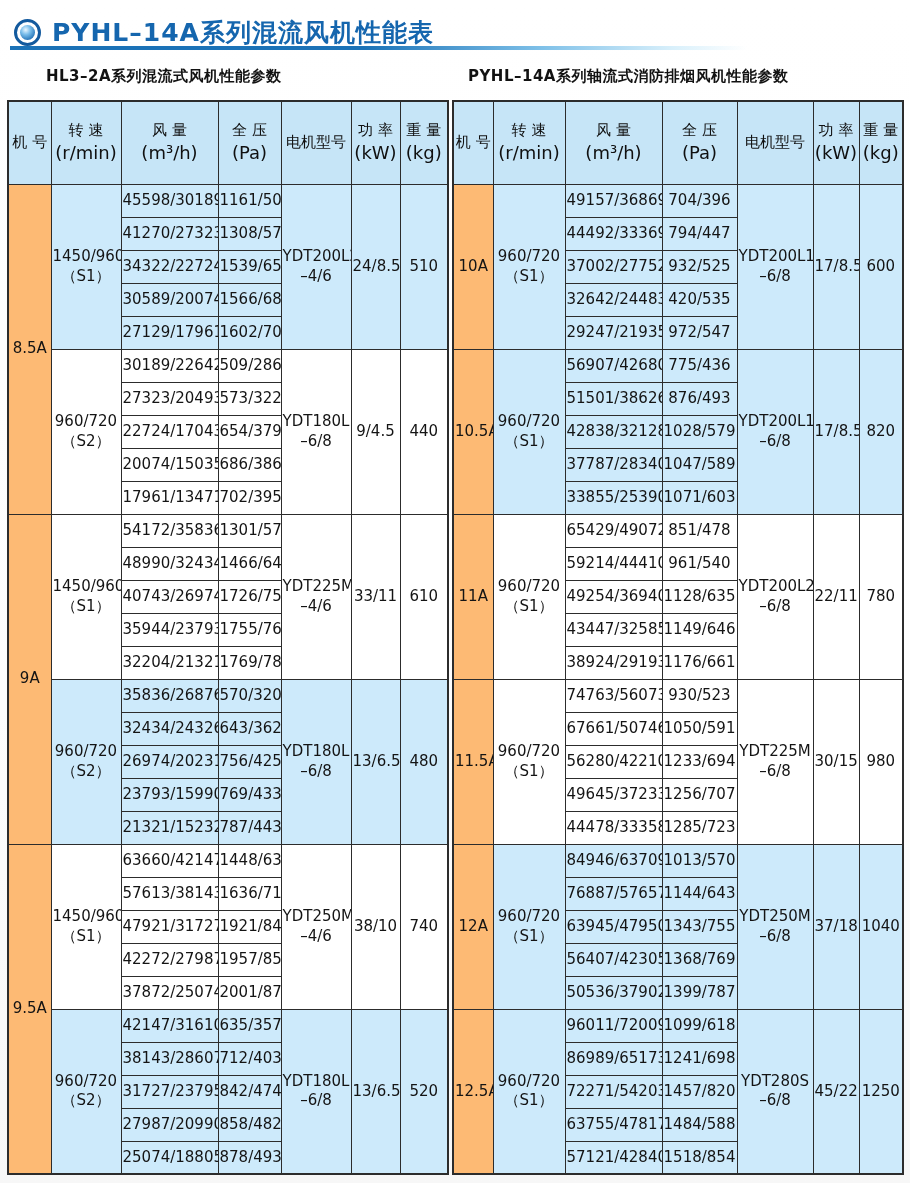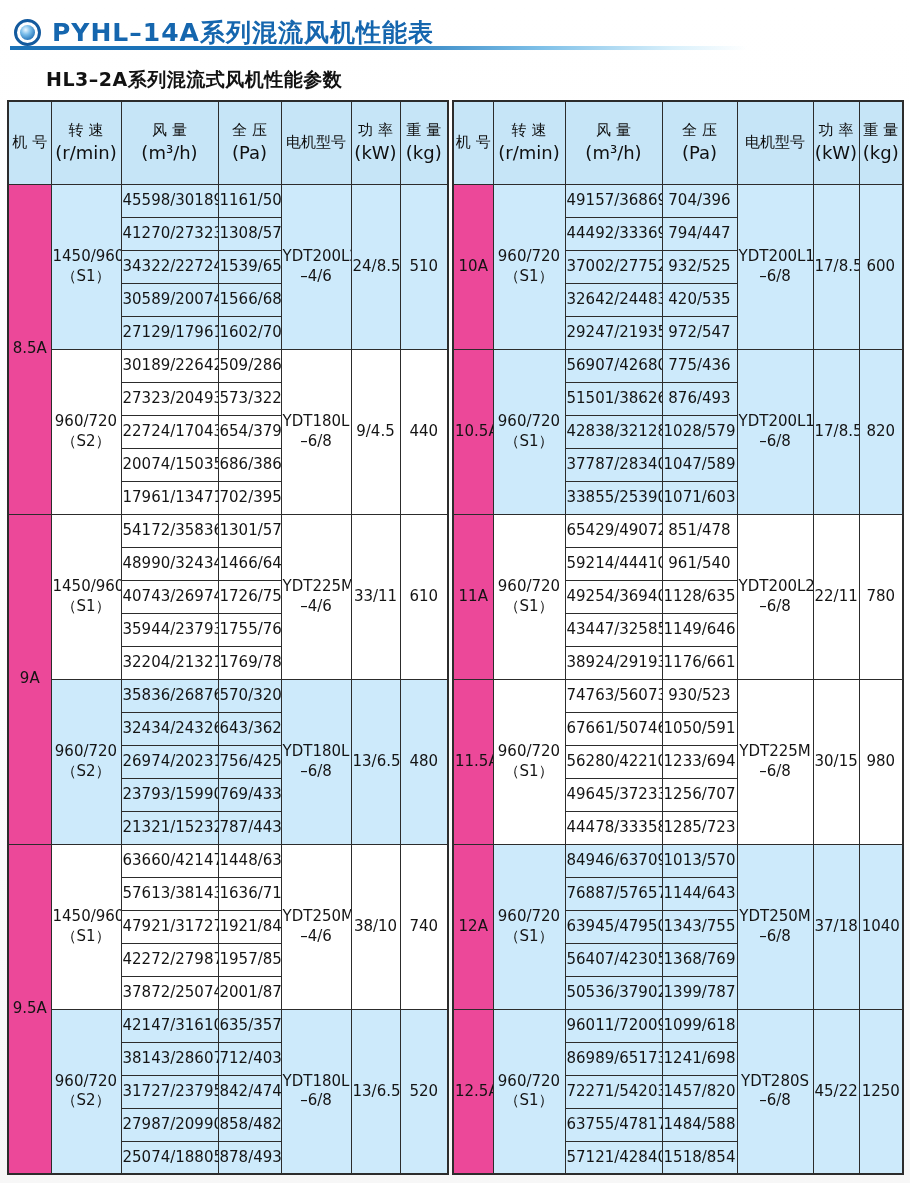--- a/index.html
+++ b/index.html
@@ -24,21 +24,21 @@
   }
   .page-title {
     margin-left:11px; font-size:25px; font-weight:bold; letter-spacing:1px;
     color:#1566ae; white-space:nowrap;
   }
   .title-underline {
     position:absolute; left:10px; top:46px; width:737px; height:4px;
     background:linear-gradient(to right,#1b72b7 0%, #1b72b7 48%, #7ec0e8 72%, #d9f0fb 90%, rgba(255,255,255,0) 100%);
   }
   .subtitle {
-    position:absolute; top:67px; font-size:19px; font-weight:bold; color:#121212;
+    position:absolute; top:67px; font-size:15px; font-weight:bold; color:#121212;
     letter-spacing:0.5px; white-space:nowrap;
   }
   .subtitle.left  { left:46px; }
   .subtitle.right { left:468px; }
 
   
   table.perf {
     position:absolute; top:100px; border-collapse:collapse; table-layout:fixed;
     border:2px solid #2c2c2c; background:#ffffff;
   }
@@ -47,37 +47,38 @@
   table.perf th, table.perf td {
     border:1px solid #2c2c2c; text-align:center; vertical-align:middle;
     font-size:15px; line-height:1.3; padding:0 1px; overflow:hidden;
   }
   table.perf th {
     height:83px; background:#c6e5f7; font-weight:normal; font-size:15px; color:#101010;
   }
   table.perf th .u { display:block; font-size:18px; }
   table.perf tr.dr td { height:33px; }
   td.shaded { background:#cdeafb; }
-  td.model-cell { background:#ec4899; font-size:15px; }
+  td.model-cell { background:#fdba74; font-size:15px; }
   td.speed-cell .l2, td.motor-cell .l2 { display:block;text-align:center; }
 </style>
 </head>
 <body>
 
 <div class="page">
 
   <div class="title-row">
     <span class="bullseye">
         <span class="ball"></span>
       </span>
     <span class="page-title">PYHL–14A系列混流风机性能表</span>
   </div>
   <div class="title-underline"></div>
 
   <div class="subtitle left">HL3–2A系列混流式风机性能参数</div>
+  <div class="subtitle right">PYHL–14A系列轴流式消防排烟风机性能参数</div>
 
   <table class="perf t-left" id="table-0">
     <colgroup>
       <col style="width:43px">
         <col style="width:70px">
         <col style="width:97px">
       <col style="width:63px">
         <col style="width:70px">
         <col style="width:49px">
         <col style="width:48px">

